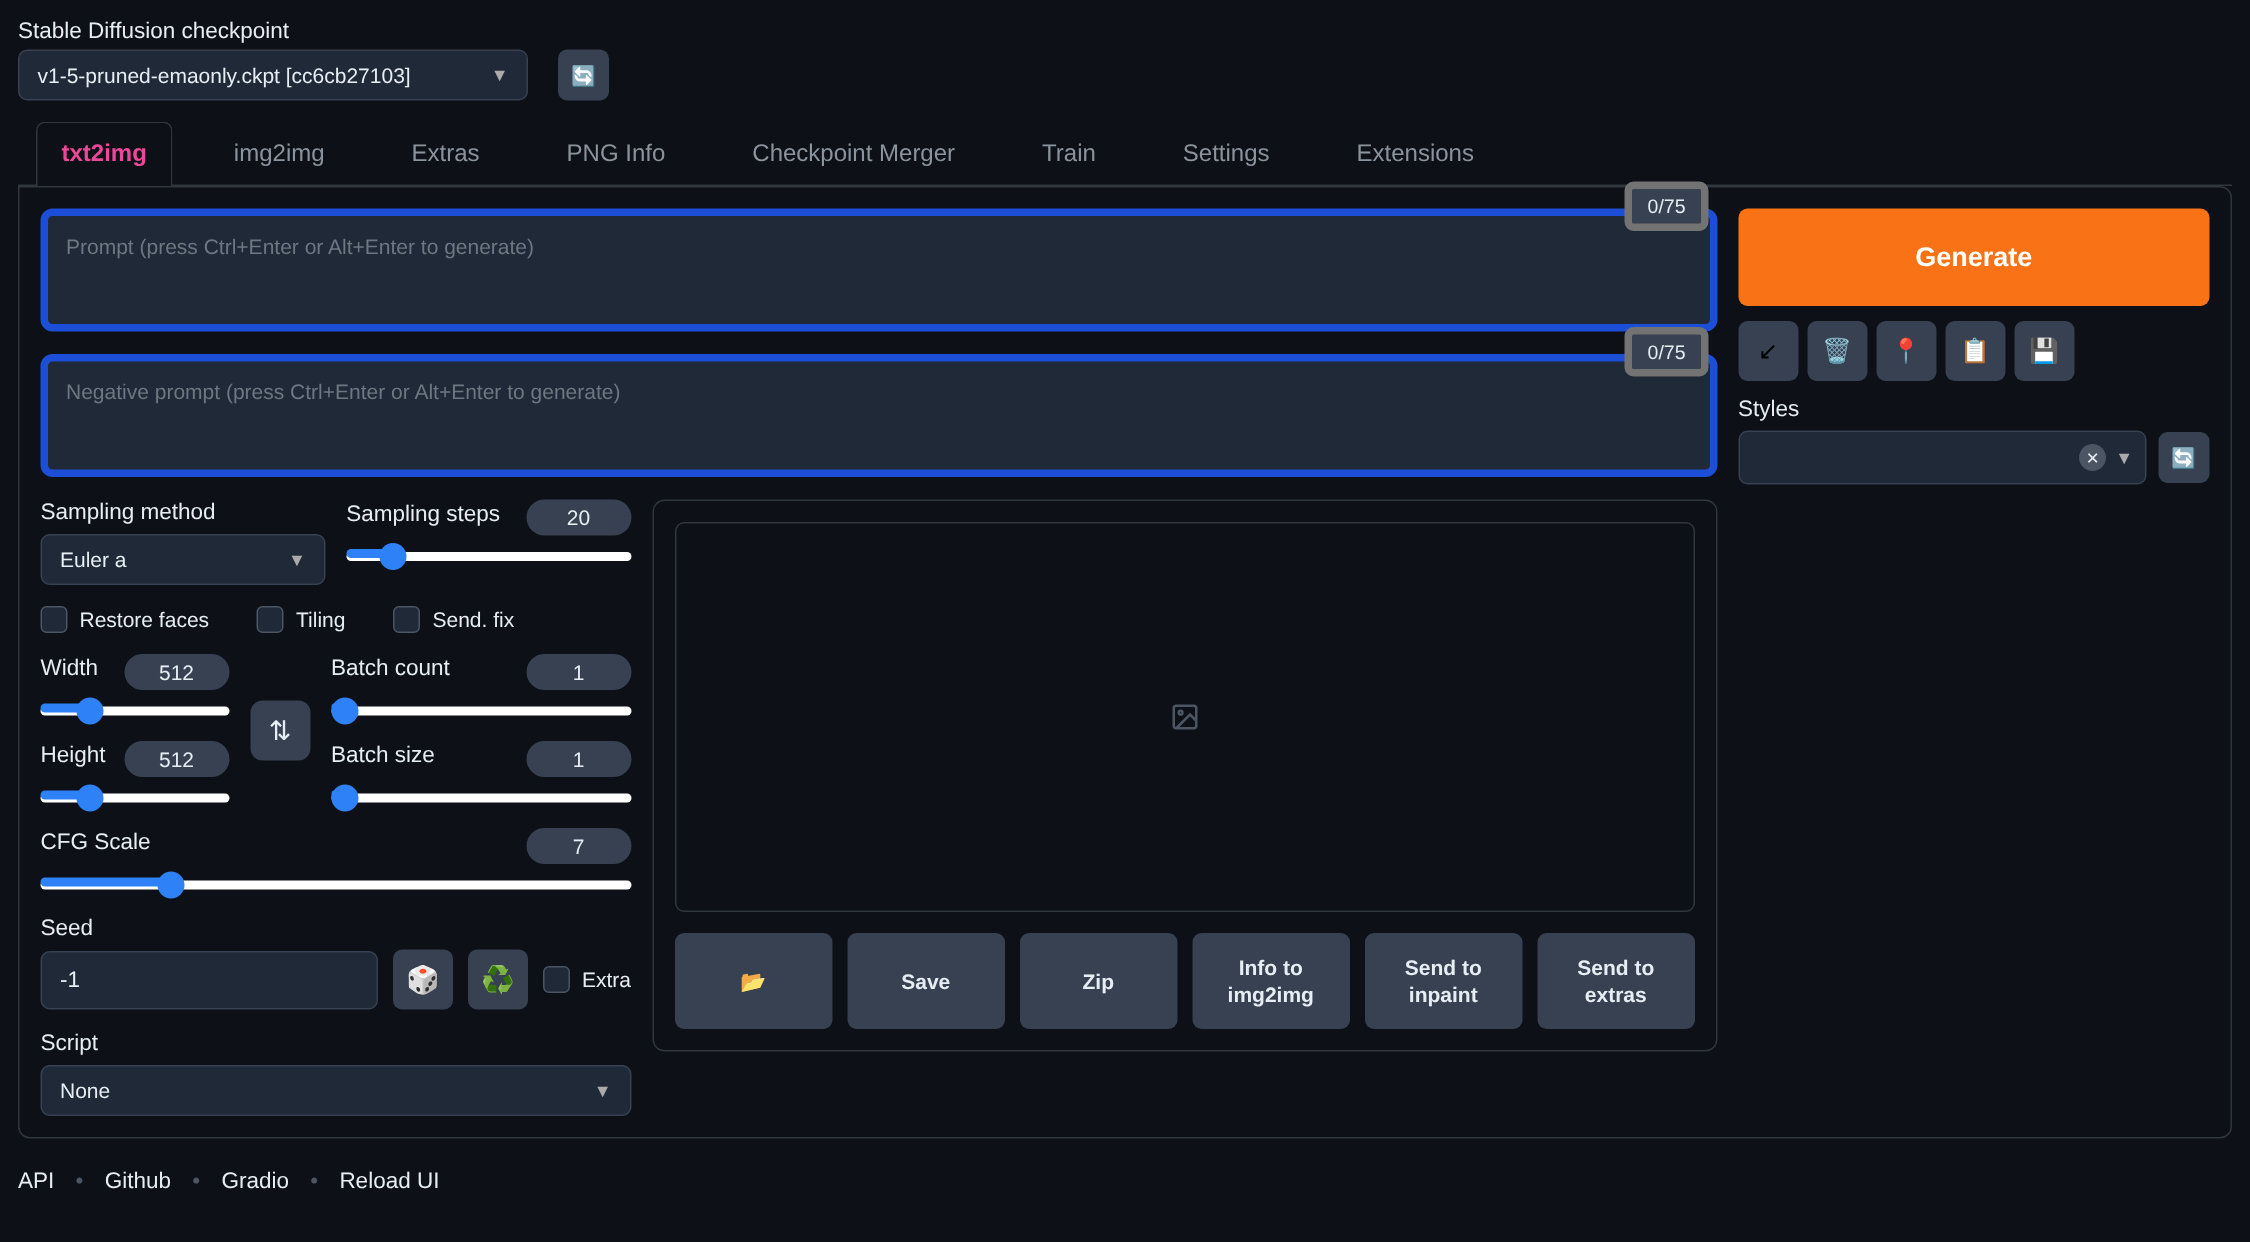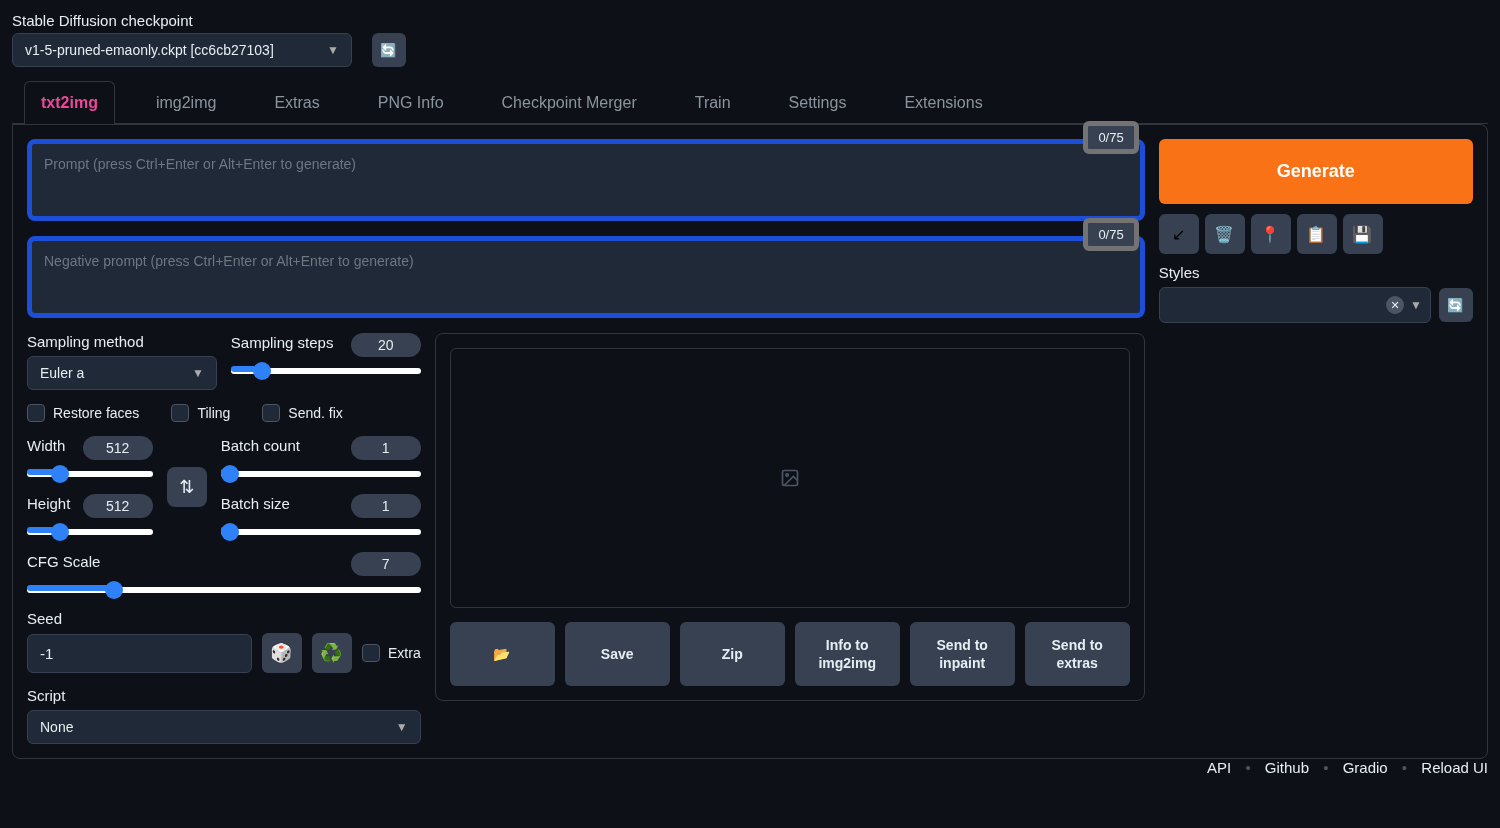--- a/index.html
+++ b/index.html
@@ -258,21 +258,22 @@
   cursor: pointer;
   font-size: 14px;
   font-weight: 600;
   display: flex;
   align-items: center;
   justify-content: center;
   text-align: center;
   line-height: 1.3;
 }
 .footer {
-  text-align: right;
+  text-align: left;
+  margin-top: 20px;
   color: #8b949e;
   font-size: 13px;
 }
 .footer-links { margin-bottom: 6px; font-size: 15px; }
 .footer-links span { margin: 0 10px; }
 .footer-links a { color: #e6edf3; cursor: pointer; }
 .dot { color: #4b5563; }
 .chevron { font-size: 12px; color: #aaa; }
 .lower { display: flex; gap: 14px; }
 .lower-left { flex: 1; }

